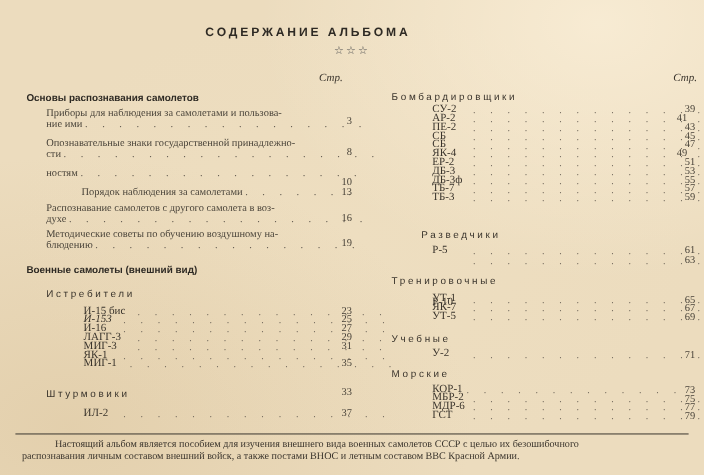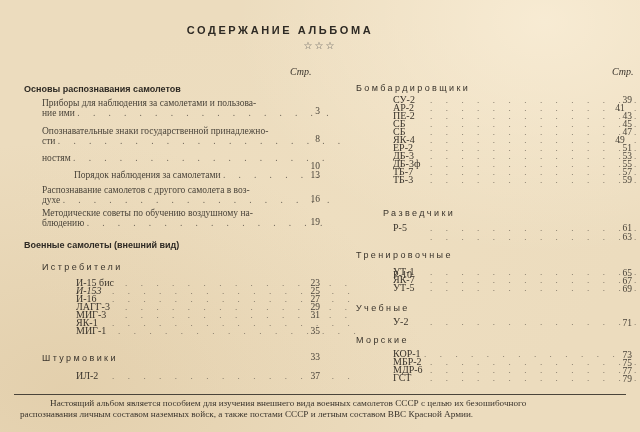--- a/index.html
+++ b/index.html
@@ -202,14 +202,14 @@
 <div class="plane" style="left:393px; top:366px;">МДР-6</div>
 <div class="pdots" style="left:430px; top:366px;">. . . . . . . . . . . . . . . .</div>
 <div class="pg" style="left:608px; top:367px; line-height:8px;">77</div>
 <div class="plane" style="left:393px; top:374px;">ГСТ</div>
 <div class="pdots" style="left:430px; top:374px;">. . . . . . . . . . . . . . . .</div>
 <div class="pg" style="left:608px; top:375px; line-height:8px;">79</div>
 
 <div class="abs rule"></div>
 <div class="abs footer">
   <span class="l1">Настоящий альбом является пособием для изучения внешнего вида военных самолетов СССР с целью их безошибочного</span>
-  <span>распознавания личным составом наземных войск, а также постами СССР и летным составом ВВС Красной Армии.</span>
+  <span>распознавания личным составом внешний войск, а также постами ВНОС и летным составом ВВС Красной Армии.</span>
 </div>
 
 </body></html>

